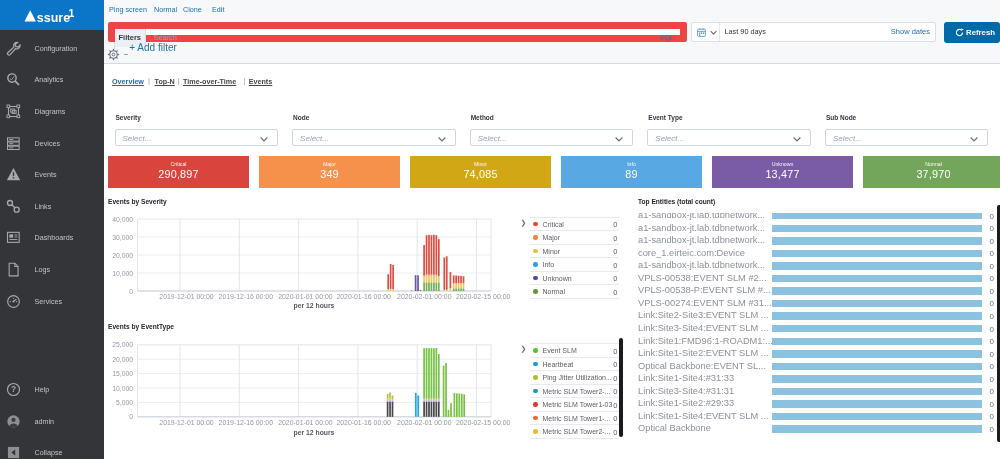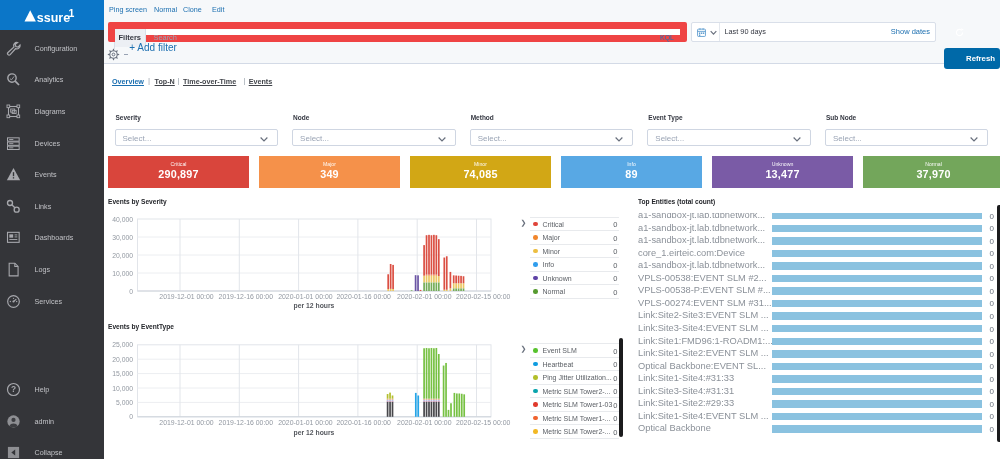--- a/index.html
+++ b/index.html
@@ -13,30 +13,30 @@
 #qbar { position:absolute; left:107.5px; top:22px; width:579.5px; height:19.5px; background:#fff; border:7px solid #ef4444; border-radius:2px; }
 #qfilters { position:absolute; left:0; top:0; width:31.5px; height:17.5px; background:#eceff4; border-right:1px solid #d9dfe9;
   font-size:7.5px; font-weight:bold; color:#343741; text-align:center; line-height:17.5px; }
 #qsearch { position:absolute; left:39px; top:0; font-size:7.4px; color:#9aa4b5; line-height:17.5px; }
 #qkql { position:absolute; right:6px; top:0; font-size:7px; color:#2574b5; line-height:17.5px; }
 #dbox { position:absolute; left:691px; top:22px; width:245px; height:19.5px; background:#fff; border:1px solid #d9dfe9; border-radius:2px; }
 #dsep { position:absolute; left:27px; top:0; width:1px; height:17.5px; background:#e4e8ee; }
 #dlast { position:absolute; left:32.5px; top:0; line-height:17.5px; font-size:7.3px; color:#343741; }
 #dshow { position:absolute; right:5px; top:0; line-height:17.5px; font-size:7.5px; color:#1c6fb0; }
 #rbtn { position:absolute; left:944px; top:21.5px; width:56px; height:21px; background:#0069a8; border-radius:3px; color:#fff;
-  font-size:7.8px; font-weight:bold; line-height:21px; padding-left:22px;margin-top:26px; }
+  font-size:7.8px; font-weight:bold; line-height:21px; padding-left:22px; }
 #addf { position:absolute; left:129.3px; top:42px; font-size:10px; color:#1c6fb0; }
 .tab { position:absolute; top:77px; font-size:7.2px; font-weight:bold; color:#43464c; text-decoration:underline; }
 .tsep { position:absolute; top:76px; font-size:8px; color:#9aa2ab; }
 .flab { position:absolute; top:113.5px; font-size:6.5px; font-weight:bold; color:#343741; }
-.fsel { position:absolute; top:129px; width:163.5px; height:16.5px; background:#fff; border:1px solid #cfd6e2; border-radius:2px; }
+.fsel { position:absolute; top:129px; width:163.5px; height:16.5px; background:#fff; border:1px solid #cfd6e2; border-radius:2px;font-style:italic; }
 .fsel span { position:absolute; left:7px; top:3.5px; font-size:8px; color:#9aa4b5; }
 .tile { position:absolute; top:156px; width:141px; height:32px; color:#fff; text-align:center; }
 .tl { font-size:5.2px; margin-top:4.5px; opacity:.95; }
-.tn { font-size:10.8px; font-weight:bold; margin-top:1px; letter-spacing:.2px; }
+.tn { font-size:10.8px; font-weight:normal; margin-top:1px; letter-spacing:.2px; }
 .ctitle { position:absolute; font-size:6.6px; font-weight:bold; color:#24262b; }
 .yl { position:absolute; left:103px; width:30px; text-align:right; font-size:6.8px; color:#9298a1; }
 .xl { position:absolute; text-align:center; font-size:6.9px; color:#9298a1; white-space:nowrap; }
 .per { position:absolute; left:254px; width:120px; text-align:center; font-size:6.8px; color:#55585e; font-weight:bold; }
 .lgrow { position:absolute; width:89px; height:13.5px; border-top:1px solid #e8eaed; font-size:7px; color:#5c6066; }
 .dot { position:absolute; left:3.8px; top:4.3px; width:4.6px; height:4.6px; border-radius:50%; }
 .lgt { position:absolute; left:13px; top:3px; white-space:nowrap; }
 .lgz { position:absolute; right:1px; top:2.5px; font-size:7.5px; }
 .lgarrow { position:absolute; font-size:7px; color:#69707d; }
 #ents { position:absolute; left:638px; top:213px; width:362px; height:226px; overflow:hidden; }

